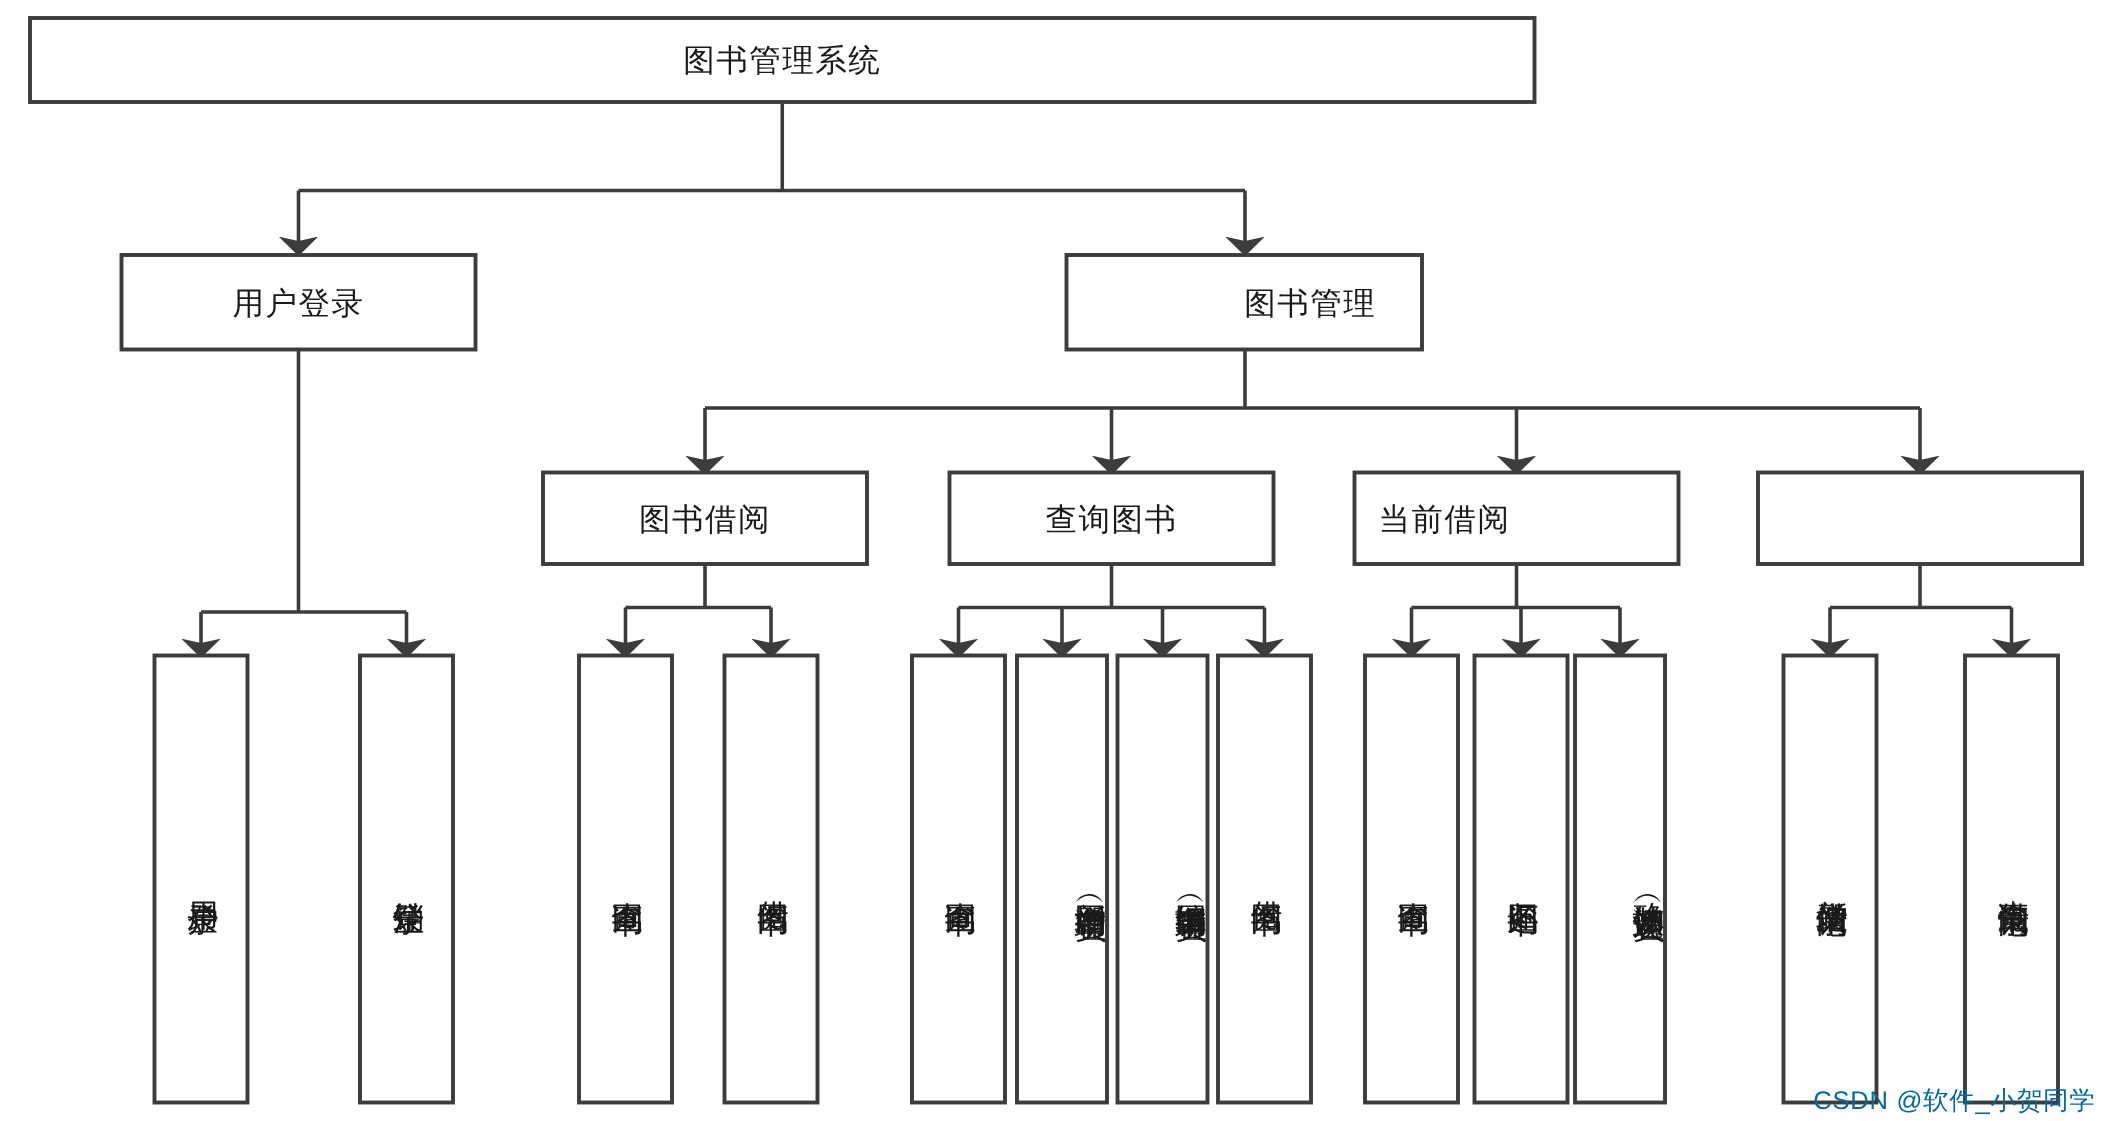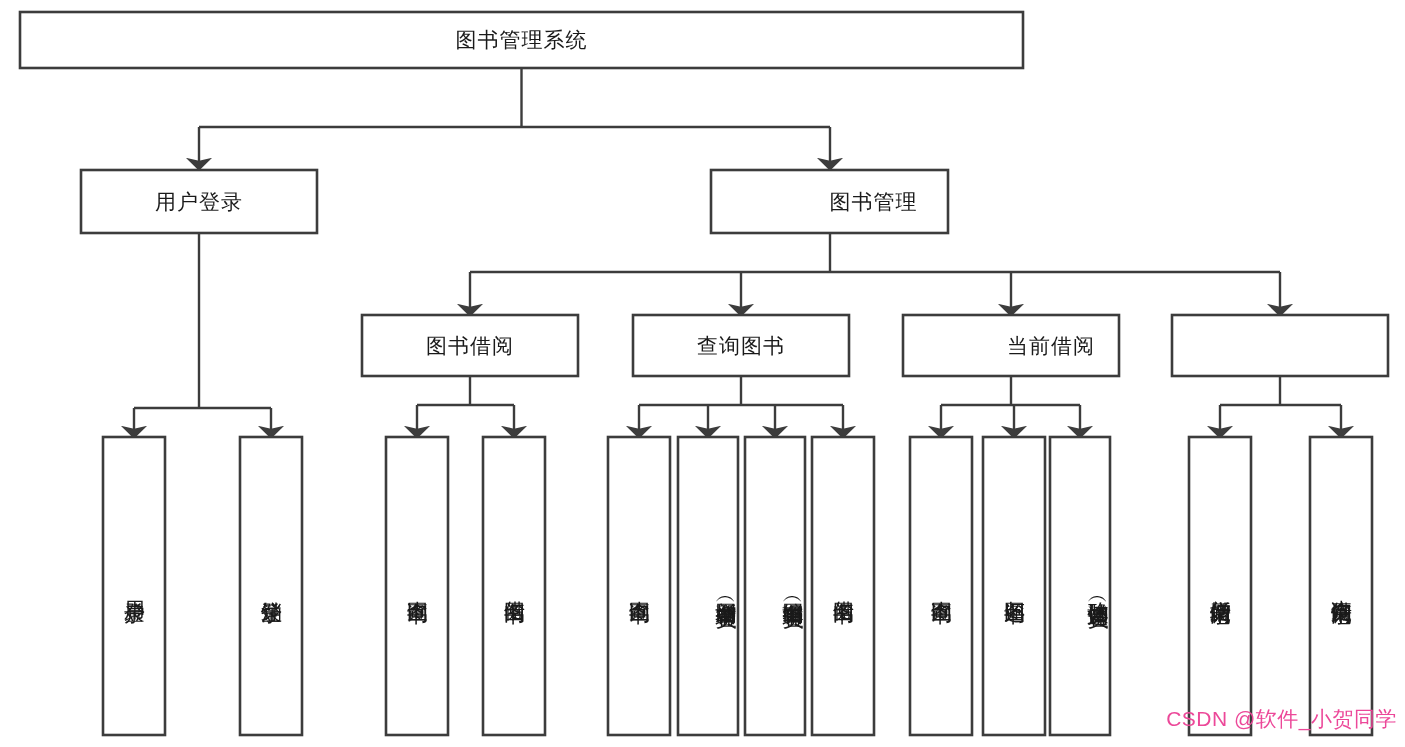--- a/index.html
+++ b/index.html
@@ -60,24 +60,24 @@
     letter-spacing: 1px;
     display: flex;
     align-items: center;
     justify-content: center;
     white-space: nowrap;
     pointer-events: none;
   }
   #watermark {
     position: absolute;
     right: 8px;
-    bottom: 14px;
+    bottom: 2px;
     font-family: "Liberation Sans", "DejaVu Sans", sans-serif;
-    font-size: 21px;
-    color: #ec4899;
+    font-size: 17px;
+    color: #0369a1;
     white-space: nowrap;
     letter-spacing: 0.5px;
   }
 </style>
 </head>
 <body>
 
 <div id="diagram-root">
 
   <svg class="diagram-canvas" viewBox="0 0 1405 747" xmlns="http://www.w3.org/2000/svg">
@@ -160,21 +160,21 @@
     </g>
   </svg>
 
   <div class="horiz-label" style="left:20px; top:12px; width:1003px; height:56px;">图书管理系统</div>
 
   <div class="horiz-label" style="left:81px; top:170px; width:236px; height:63px;">用户登录</div>
   <div class="horiz-label" style="left:711px; top:170px; width:237px; height:63px;padding-left:44px;">图书管理</div>
 
   <div class="horiz-label" style="left:362px; top:315px; width:216px; height:61px;">图书借阅</div>
   <div class="horiz-label" style="left:633px; top:315px; width:216px; height:61px;">查询图书</div>
-  <div class="horiz-label" style="left:943px; top:315px; width:216px; height:61px;text-align:center;">当前借阅</div>
+  <div class="horiz-label" style="left:855px; top:315px; width:216px; height:61px;text-align:center;">当前借阅</div>
 
   <div class="vert-label" style="left:103px; top:437px; width:62px; height:298px;">用户登录</div>
   <div class="vert-label" style="left:240px; top:437px; width:62px; height:298px;">注销登录</div>
   <div class="vert-label" style="left:386px; top:437px; width:62px; height:298px;">查询图书</div>
   <div class="vert-label" style="left:483px; top:437px; width:62px; height:298px;">借阅图书</div>
   <div class="vert-label" style="left:608px; top:437px; width:62px; height:298px;">查询图书</div>
   <div class="vert-label" style="left:678px; top:437px; width:60px; height:298px; align-items:flex-start; padding-top:6px; box-sizing:border-box;">新增图书（管理员）</div>
   <div class="vert-label" style="left:745px; top:437px; width:60px; height:298px; align-items:flex-start; padding-top:6px; box-sizing:border-box;">编辑图书（管理员）</div>
   <div class="vert-label" style="left:812px; top:437px; width:62px; height:298px;">借阅图书</div>
   <div class="vert-label" style="left:910px; top:437px; width:62px; height:298px;">查询图书</div>

